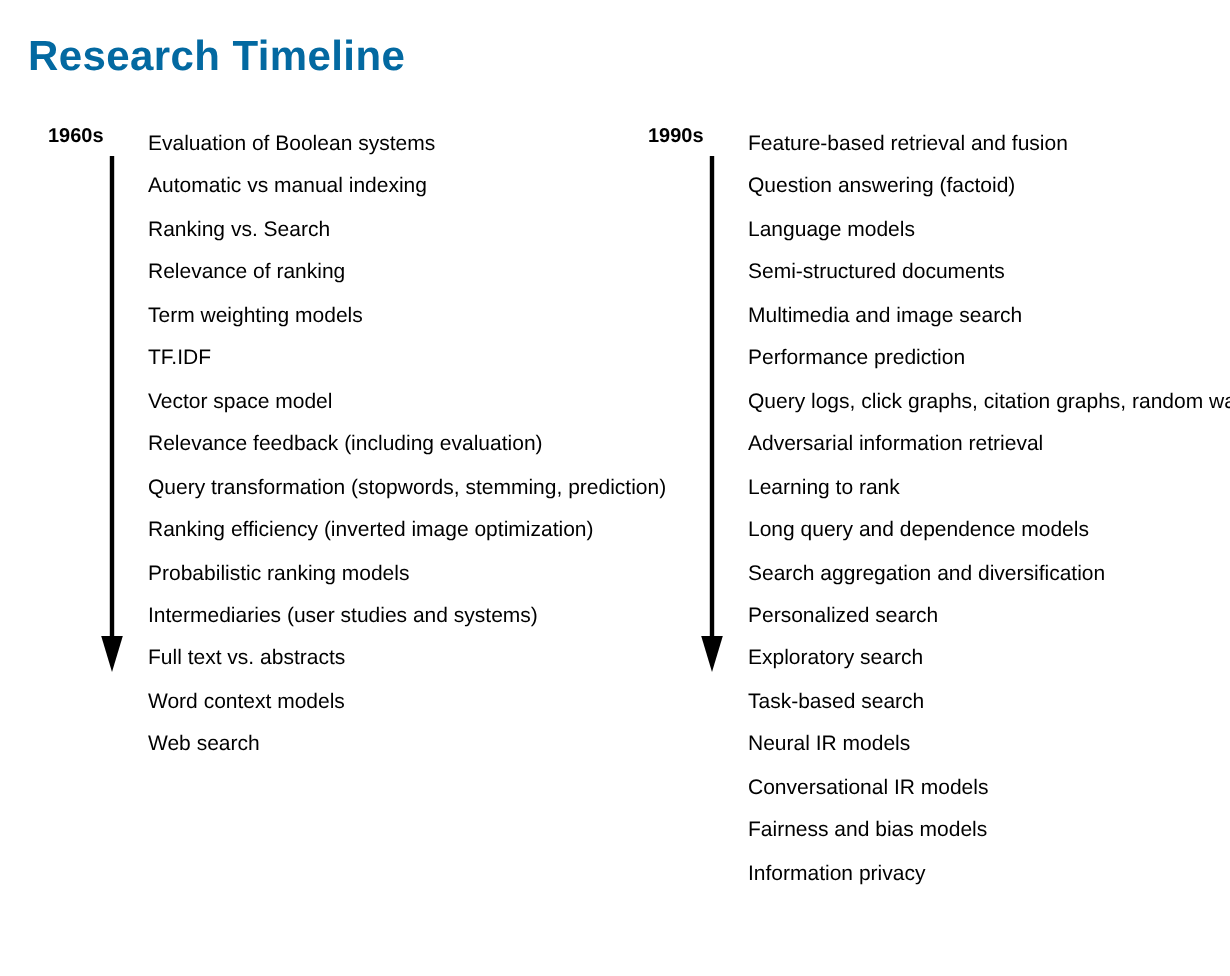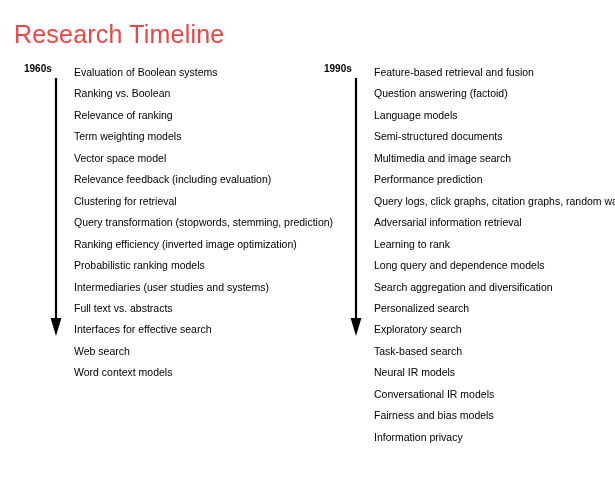--- a/index.html
+++ b/index.html
@@ -12,24 +12,24 @@
     background: #ffffff;
     font-family: "Liberation Sans", sans-serif;
     color: #000000;
     overflow: hidden;
     position: relative;
   }
   #page-title {
     position: absolute;
     left: 14px;
     top: 2px;
-    font-size: 25px;
-    font-weight: normal;
+    font-size: 21px;
+    font-weight: bold;
     letter-spacing: 0.2px;
-    color: #ef4444;
+    color: #0369a1;
     line-height: 1.2;
   }
   .column {
     position: absolute;
     top: 58px;
   }
   #column-left { left: 18px; }
   #column-right { left: 318px; }
   .era-label {
     position: absolute;
@@ -66,34 +66,34 @@
 <h1 id="page-title">Research Timeline</h1>
 
 <div class="column" id="column-left">
   <div class="era-label">1960s</div>
   <svg class="arrow" viewBox="0 0 14 260" width="14" height="260" aria-hidden="true">
     <line x1="6" y1="0" x2="6" y2="244" stroke="#000000" stroke-width="2.2"></line>
     <polygon points="6,258 0.6,240 11.4,240" fill="#000000"></polygon>
   </svg>
   <div class="items">
     <div class="item">Evaluation of Boolean systems</div>
-    <div class="item">Ranking vs. Boolean</div>
+    <div class="item">Automatic vs manual indexing</div>
+    <div class="item">Ranking vs. Search</div>
     <div class="item">Relevance of ranking</div>
     <div class="item">Term weighting models</div>
+    <div class="item">TF.IDF</div>
     <div class="item">Vector space model</div>
     <div class="item">Relevance feedback (including evaluation)</div>
-    <div class="item">Clustering for retrieval</div>
     <div class="item">Query transformation (stopwords, stemming, prediction)</div>
     <div class="item">Ranking efficiency (inverted image optimization)</div>
     <div class="item">Probabilistic ranking models</div>
     <div class="item">Intermediaries (user studies and systems)</div>
     <div class="item">Full text vs. abstracts</div>
-    <div class="item">Interfaces for effective search</div>
+    <div class="item">Word context models</div>
     <div class="item">Web search</div>
-    <div class="item">Word context models</div>
   </div>
 </div>
 
 <div class="column" id="column-right">
   <div class="era-label">1990s</div>
   <svg class="arrow" viewBox="0 0 14 260" width="14" height="260" aria-hidden="true">
     <line x1="6" y1="0" x2="6" y2="244" stroke="#000000" stroke-width="2.2"></line>
     <polygon points="6,258 0.6,240 11.4,240" fill="#000000"></polygon>
   </svg>
   <div class="items">

